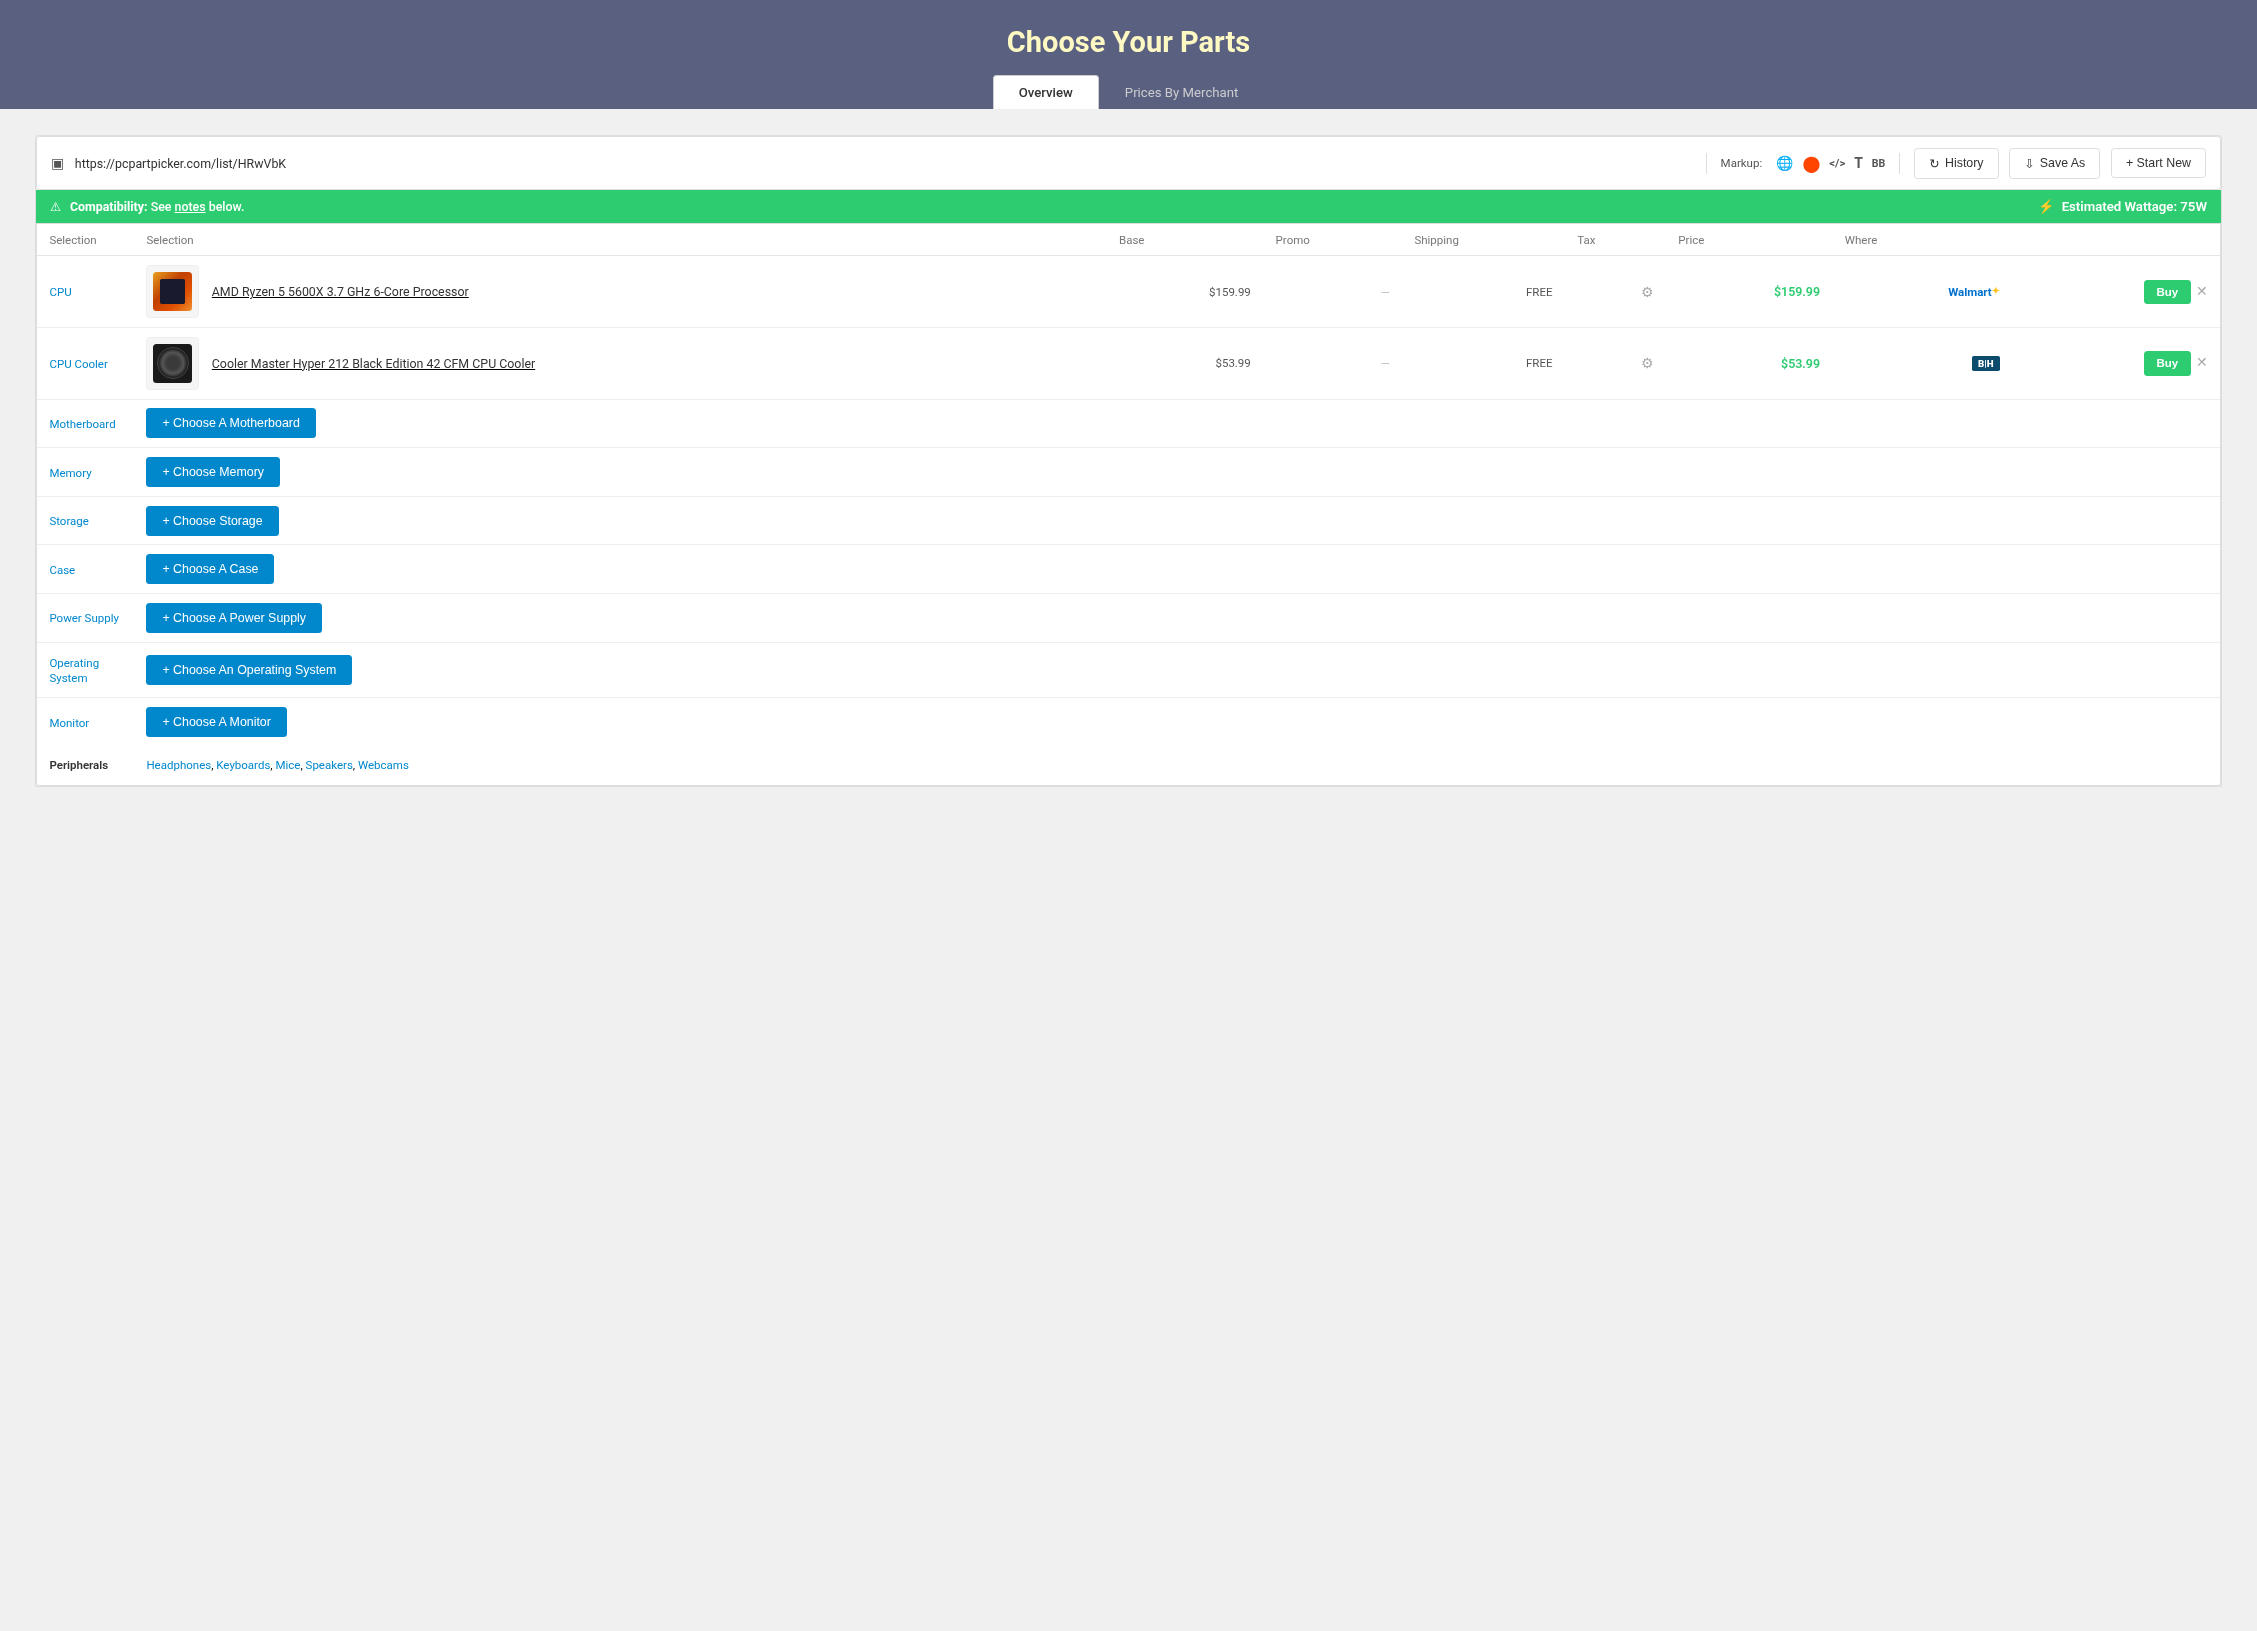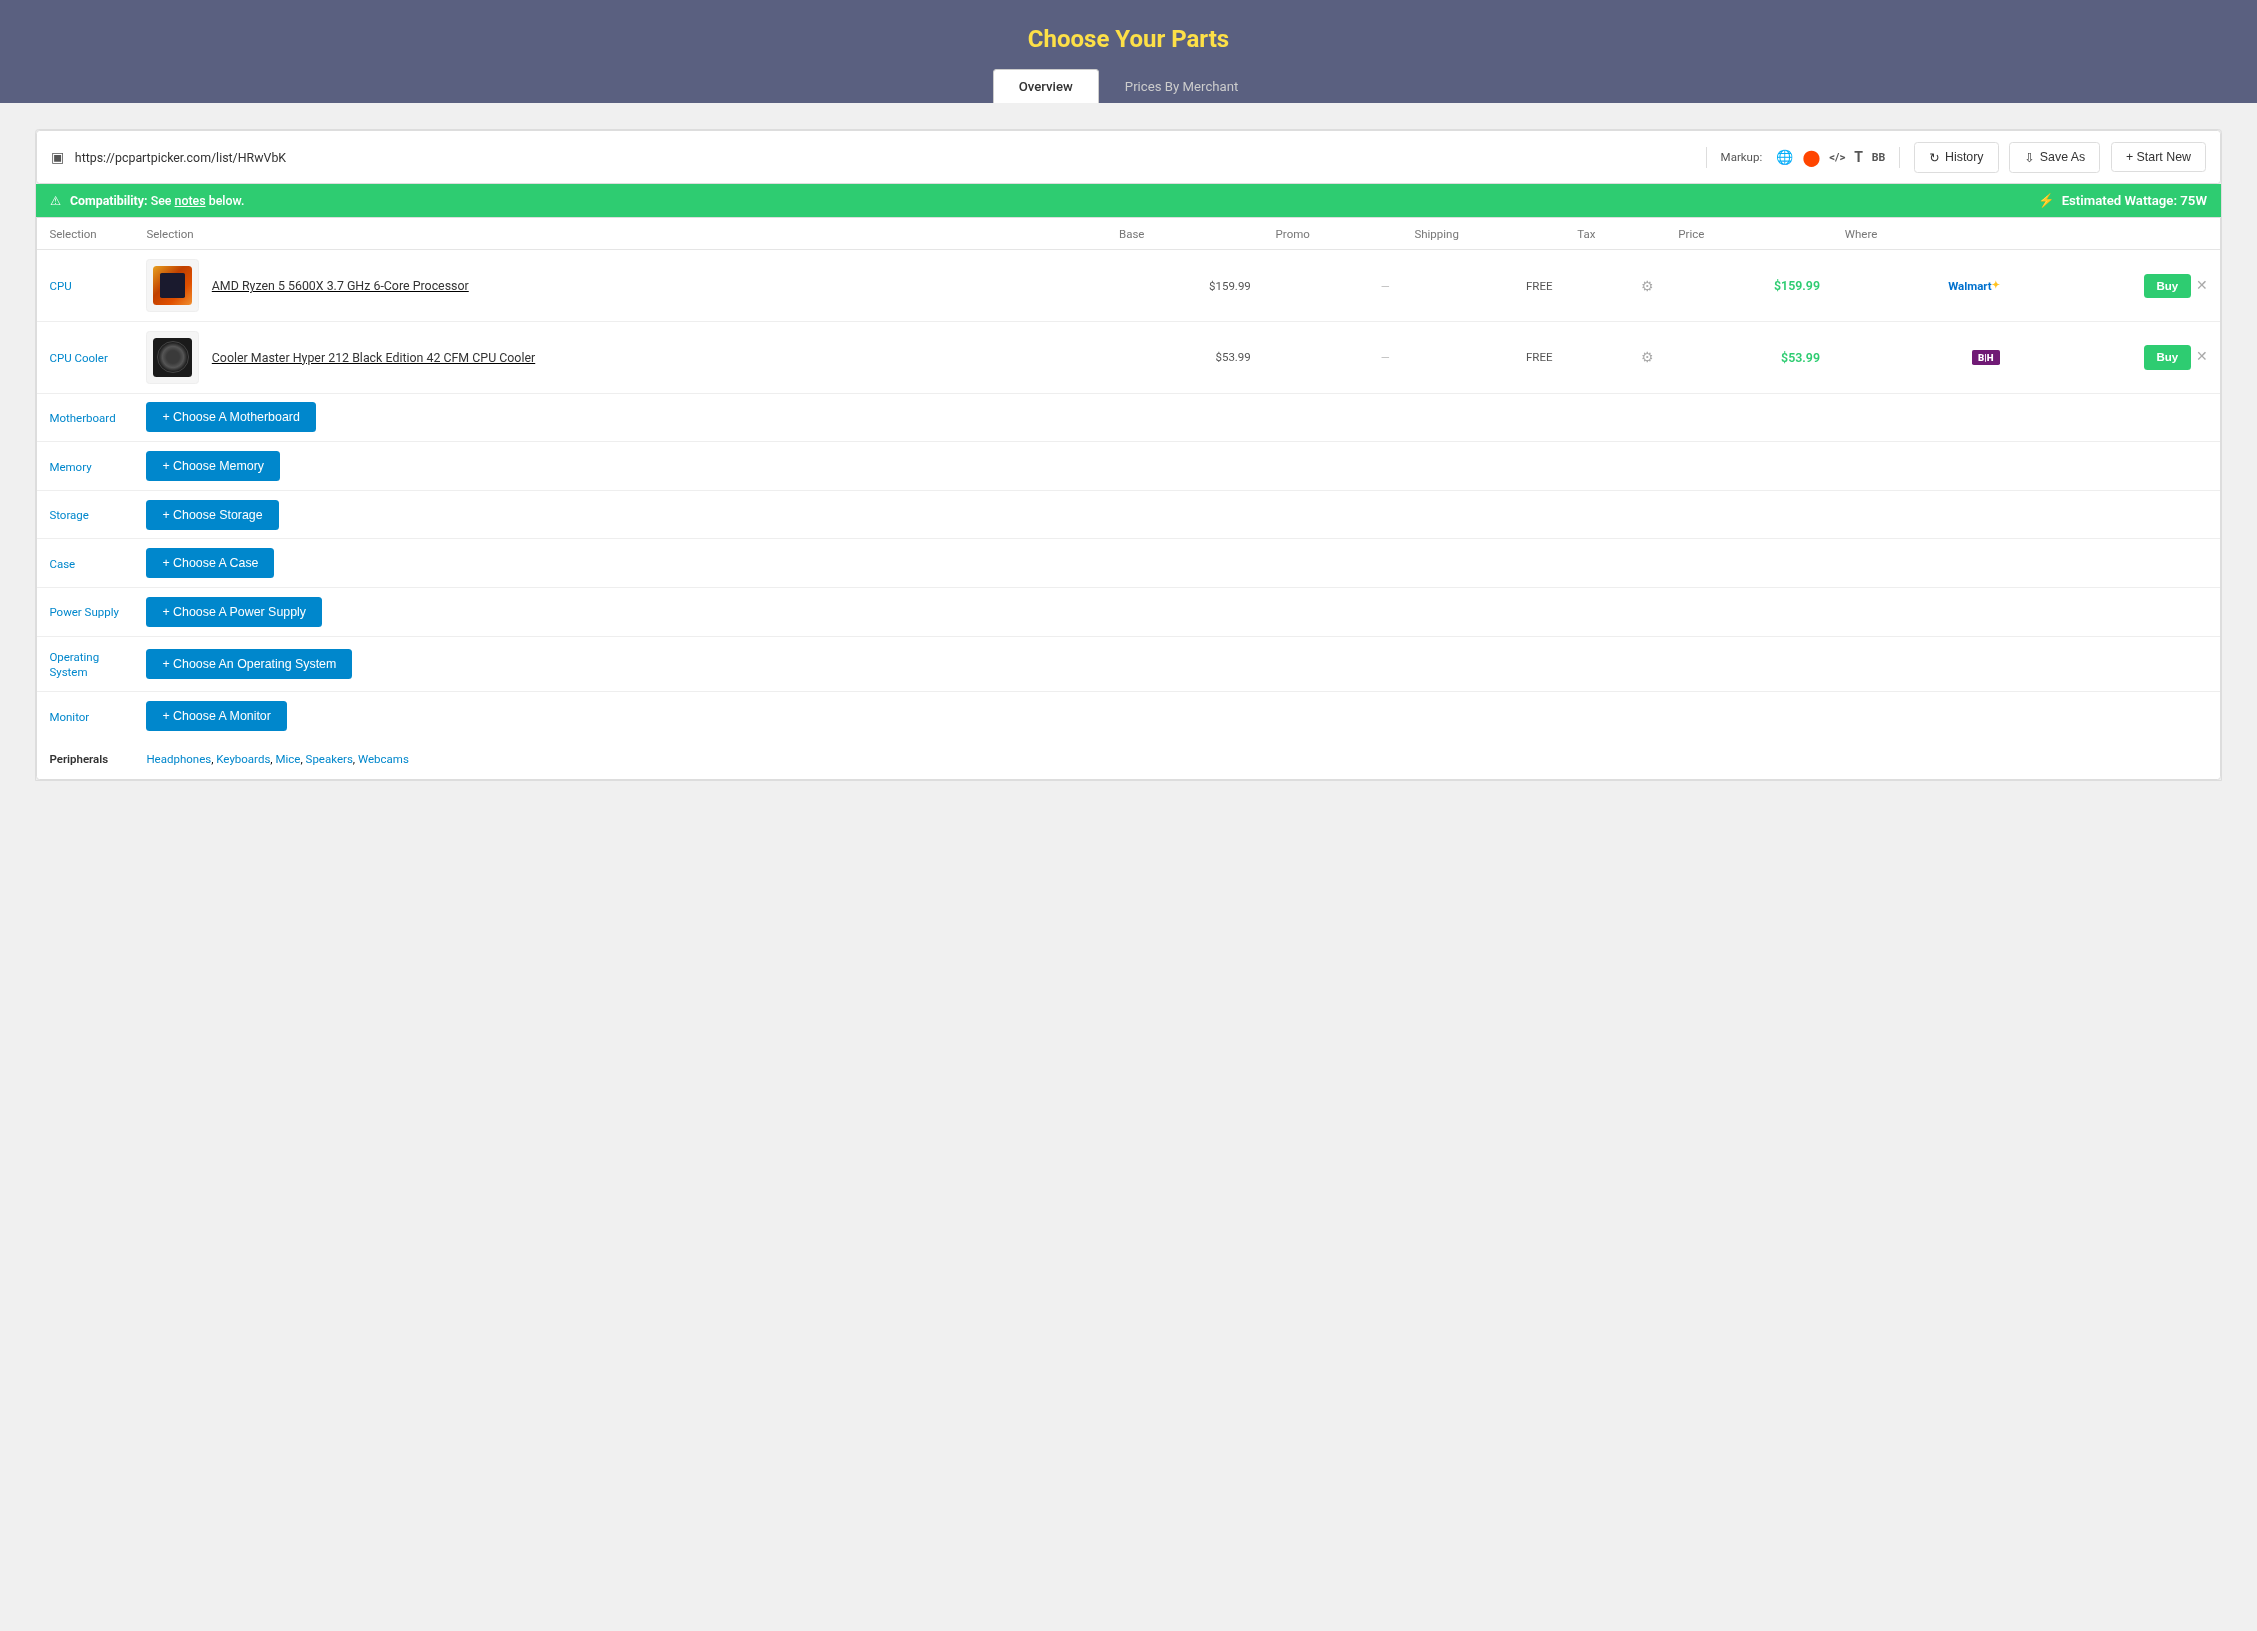--- a/index.html
+++ b/index.html
@@ -5,22 +5,22 @@
     * { box-sizing: border-box; margin: 0; padding: 0; }
     body { font-family: -apple-system, BlinkMacSystemFont, 'Segoe UI', Roboto, sans-serif; background: #f0f0f0; min-height: 100vh; }
 
     
     .header {
       background: #5a6080;
       padding: 25px 17.6px 0;
       text-align: center;
     }
     .header-title {
-      color: #fde047;
-      font-size: 24px;
+      color: #fef9c3;
+      font-size: 29px;
       font-weight: 700;
       margin-bottom: 16px;
     }
     .tabs {
       display: flex;
       justify-content: center;
       gap: 0;
     }
     .tab {
       padding: 8.8px 25px;
@@ -280,21 +280,21 @@
       font-size: 11.5px;
       font-weight: 700;
     }
     .walmart-text { color: #0071ce; font-size: 11.5px; font-weight: 700; }
     .walmart-star { color: #ffc220; font-size: 9.7px; }
 
     .retailer-bh {
       display: inline-flex;
       align-items: center;
       justify-content: center;
-      background: #701a75;
+      background: #0c4a6e;
       color: #fff;
       font-size: 9.7px;
       font-weight: 900;
       padding: 1.8px 4.4px;
       border-radius: 1.8px;
       min-width: 28px;
     }
 
     
     .btn-choose {

